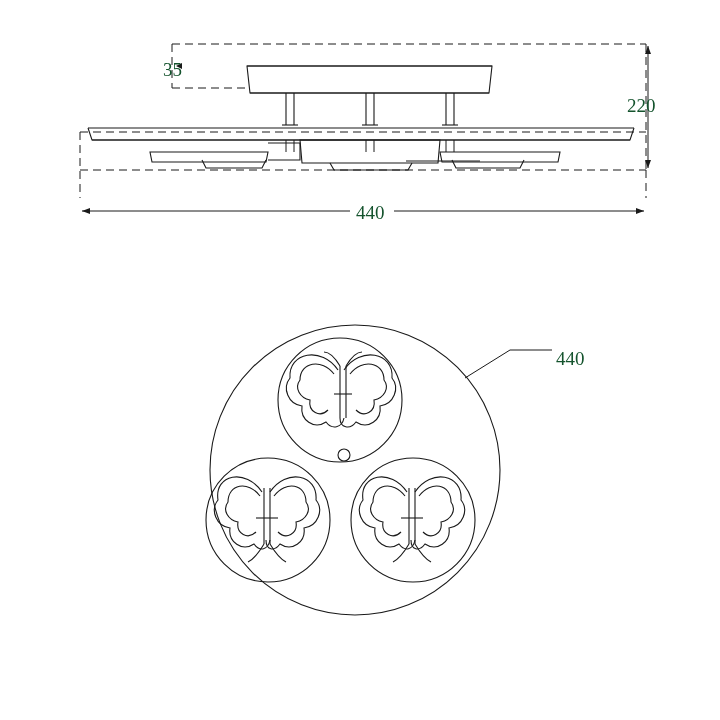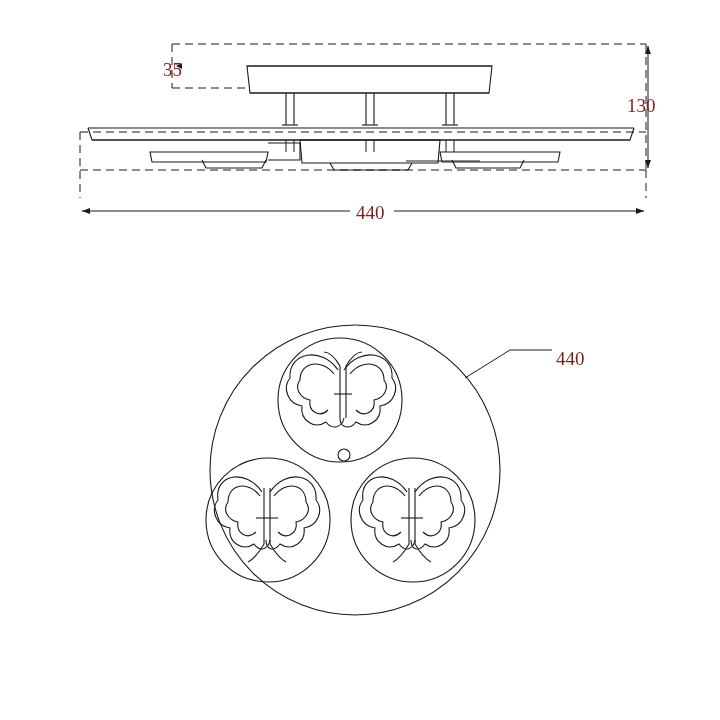--- a/index.html
+++ b/index.html
@@ -21,21 +21,21 @@
   }
   #drawing {
     position: absolute;
     left: 0;
     top: 0;
   }
   .dim-label {
     position: absolute;
     font-family: "Liberation Serif", serif;
     font-size: 19px;
-    color: #7f1d1d;
+    color: #14532d;
     white-space: nowrap;
     line-height: 1;
   }
   #label-35 { left: 163px; top: 60px; }
   #label-120 { left: 627px; top: 96px; }
   #label-440-top { left: 356px; top: 203px; }
   #label-440-plan { left: 556px; top: 349px; }
 </style>
 </head>
 <body>
@@ -157,19 +157,19 @@
         <path d="M409 488 L409 544 M415 488 L415 544"></path>
         <path d="M409 544 C403 554, 397 560, 393 562"></path>
         <path d="M415 544 C421 554, 427 560, 431 562"></path>
         <path d="M401 518 L423 518"></path>
       </g>
     </g>
   </svg>
 
   <div class="dim-label" id="label-35">35</div>
 
-  <div class="dim-label" id="label-120">130</div>
+  <div class="dim-label" id="label-120">220</div>
 
   <div class="dim-label" id="label-440-top">440</div>
 
   <div class="dim-label" id="label-440-plan">440</div>
 
 </div>
 
 </body></html>

